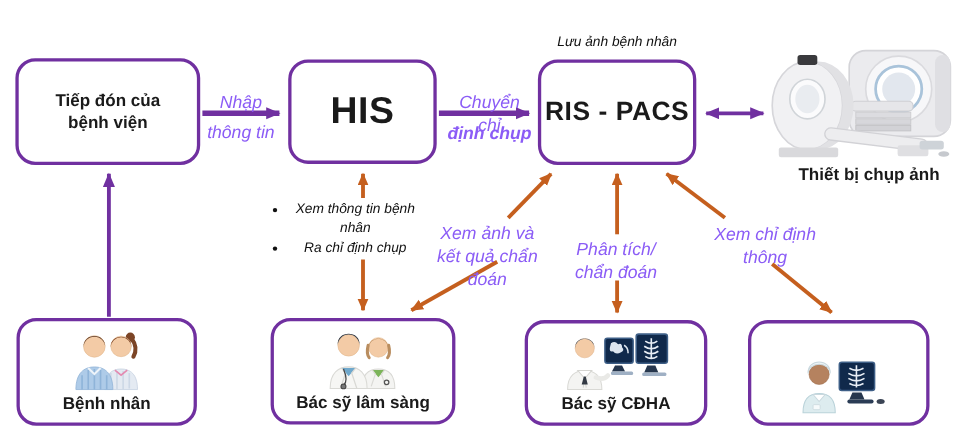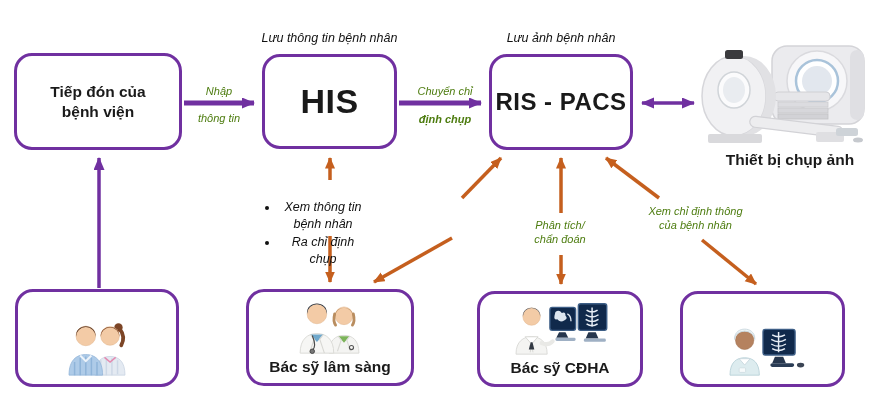--- a/index.html
+++ b/index.html
@@ -15,25 +15,25 @@
     box-sizing:border-box;z-index:2;display:flex;align-items:center;justify-content:center;
   }
   .box .title{font-weight:bold;font-size:15.5px;line-height:1.25;text-align:center;}
   .sys-title{font-weight:bold;font-size:34px;letter-spacing:.5px;text-align:center;}
   .actor{flex-direction:column;justify-content:flex-end;padding-bottom:7px;gap:2px;}
   .actor .icon{flex:0 0 auto;line-height:0;}
   .caption{
     position:absolute;z-index:2;font-style:italic;font-size:12.5px;text-align:center;color:#111;
   }
   .flowlabel{
-    position:absolute;z-index:2;font-style:italic;font-size:11px;text-align:center;
-    line-height:1.3;color:#4d7c0f;
+    position:absolute;z-index:2;font-style:italic;font-size:16px;text-align:center;
+    line-height:1.3;color:#8b5cf6;
   }
   .bullets{position:absolute;z-index:2;font-style:italic;font-size:12.5px;color:#111;}
-  .bullets ul{margin:18px;padding:0 0 0 26px;list-style:disc;}
+  .bullets ul{margin:1px;padding:0 0 0 26px;list-style:disc;}
   .bullets li{text-align:center;line-height:1.32;margin:0 0 2px 0;}
   .device{position:absolute;z-index:2;line-height:0;}
   .device-label{position:absolute;z-index:2;font-weight:bold;font-size:15.5px;text-align:center;}
 </style>
 </head>
 <body>
 
 <div class="stage">
 
   <svg class="arrows" viewBox="0 0 870 405">
@@ -54,21 +54,20 @@
     <line class="o-line" x1="330" y1="180" x2="330" y2="158" stroke-width="3.5" marker-end="url(#ah-o)"></line>
     <line class="o-line" x1="330" y1="236" x2="330" y2="282" stroke-width="3.5" marker-end="url(#ah-o)"></line>
     <line class="o-line" x1="462" y1="198" x2="501" y2="158" stroke-width="3.5" marker-end="url(#ah-o)"></line>
     <line class="o-line" x1="452" y1="238" x2="374" y2="282" stroke-width="3.5" marker-end="url(#ah-o)"></line>
     <line class="o-line" x1="561" y1="213" x2="561" y2="158" stroke-width="3.5" marker-end="url(#ah-o)"></line>
     <line class="o-line" x1="561" y1="255" x2="561" y2="284" stroke-width="3.5" marker-end="url(#ah-o)"></line>
     <line class="o-line" x1="659" y1="198" x2="606" y2="158" stroke-width="3.5" marker-end="url(#ah-o)"></line>
     <line class="o-line" x1="702" y1="240" x2="756" y2="284" stroke-width="3.5" marker-end="url(#ah-o)"></line>
   </svg>
 
-  <div class="caption" style="left:242px;top:31px;width:175px;">Lưu thông tin bệnh nhân</div>
   <div class="caption" style="left:476px;top:31px;width:170px;">Lưu ảnh bệnh nhân</div>
 
   <div class="box" style="left:14px;top:53px;width:168px;height:97px;">
     <div class="title" style="width:130px;">Tiếp đón của bệnh viện</div>
   </div>
 
   <div class="box" style="left:262px;top:54px;width:135px;height:95px;">
     <div class="sys-title">HIS</div>
   </div>
 
@@ -114,48 +113,52 @@
   <div class="flowlabel" style="left:405px;top:84px;width:80px;">Chuyển chỉ</div>
   <div class="flowlabel" style="left:405px;top:112px;width:80px;font-weight:bold;">định chụp</div>
 
   <div class="bullets" style="left:235px;top:181px;width:150px;">
     <ul>
       <li><span>Xem thông tin bệnh nhân</span></li>
       <li><span>Ra chỉ định chụp</span></li>
     </ul>
   </div>
 
+  <div class="flowlabel" style="left:382px;top:203px;width:122px;">
+    <div>Xem ảnh và</div>
+    <div>kết quả chẩn đoán</div>
+  </div>
 
   <div class="flowlabel" style="left:510px;top:218px;width:100px;">
     <div>Phân tích/</div>
     <div>chẩn đoán</div>
   </div>
 
   <div class="flowlabel" style="left:633px;top:204px;width:125px;">
     <div>Xem chỉ định thông</div>
-    <div>của bệnh nhân</div>
   </div>
 
   <div class="box actor" style="left:15px;top:289px;width:164px;height:98px;">
     <span class="icon">
       <svg width="92" height="56" viewBox="0 0 96 60">
         <circle cx="71" cy="7" r="4.5" fill="#7c4526"></circle>
         <path d="M72,8 q7,9 2,18" stroke="#7c4526" stroke-width="4" fill="none" stroke-linecap="round"></path>
         <circle cx="62" cy="16" r="10" fill="#f3cba6" stroke="#e3b88f" stroke-width=".6"></circle>
         <path d="M52,17 a10,10 0 0 1 20,0 c1,-14 -21,-14 -20,0 z" fill="#7c4526"></path>
         <path d="M46,58 c0,-15 7,-20 16,-20 c9,0 16,5 16,20 z" fill="#e4eaf2" stroke="#c8d3e2" stroke-width=".8"></path>
         <path d="M52,42 v15 M58,40 v18 M64,40 v18 M70,42 v15" stroke="#cdd8e6" stroke-width="1.6" fill="none"></path>
         <path d="M56,39 l6,5 l6,-5" stroke="#e48ab0" stroke-width="1.6" fill="none"></path>
         <circle cx="36" cy="16" r="10.5" fill="#f3cba6" stroke="#e3b88f" stroke-width=".6"></circle>
         <path d="M25.5,17 a10.5,10.5 0 0 1 21,0 c1,-15 -22,-15 -21,0 z" fill="#5d3a26"></path>
         <path d="M18,58 c0,-16 8,-22 18,-22 c10,0 18,6 18,22 z" fill="#aecbe8" stroke="#92b4d8" stroke-width=".8"></path>
         <path d="M24,44 v14 M30,39 v19 M36,38 v20 M42,39 v19 M48,44 v14" stroke="#8fb4d9" stroke-width="1.6" fill="none"></path>
         <path d="M30,37 l6,6 l6,-6" stroke="#eef4fa" stroke-width="2" fill="none"></path>
       </svg>
     </span>
+    <div class="title">Bệnh nhân</div>
   </div>
 
   <div class="box actor" style="left:246px;top:289px;width:168px;height:97px;">
     <span class="icon">
       <svg width="92" height="56" viewBox="0 0 96 60">
         <circle cx="63" cy="18" r="9.5" fill="#f3cba6" stroke="#e3b88f" stroke-width=".6"></circle>
         <path d="M53.5,19 a9.5,9.5 0 0 1 19,0 c1,-13 -20,-13 -19,0 z" fill="#b98d5f"></path>
         <path d="M53,16 q-2,8 1,12 M73,16 q2,8 -1,12" stroke="#b98d5f" stroke-width="3" fill="none" stroke-linecap="round"></path>
         <path d="M47,58 c0,-14 7,-19 16,-19 c9,0 16,5 16,19 z" fill="#f4f4f2" stroke="#d9d9d5" stroke-width="1"></path>
         <path d="M57,40 l6,7 l6,-7 z" fill="#7cb45a"></path>

